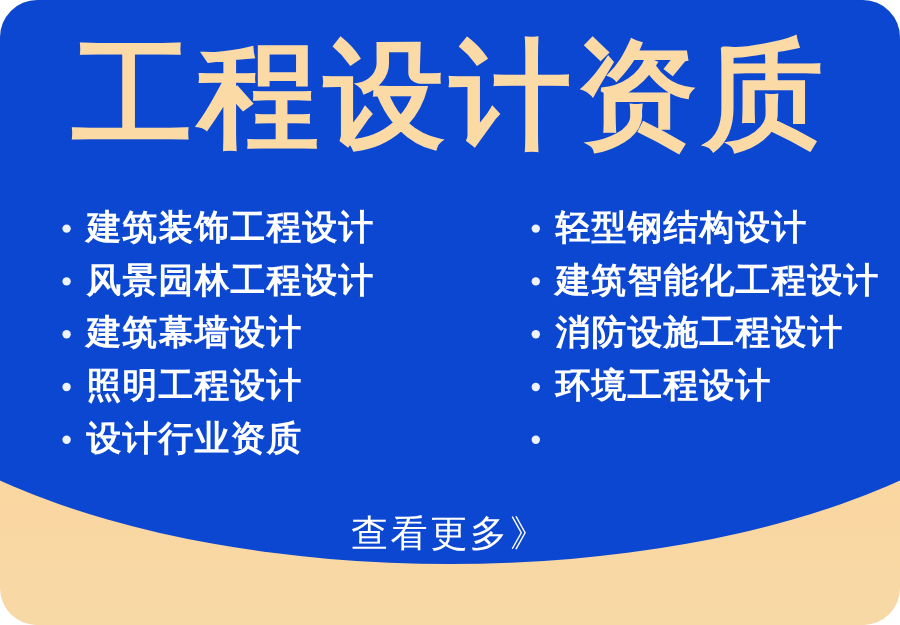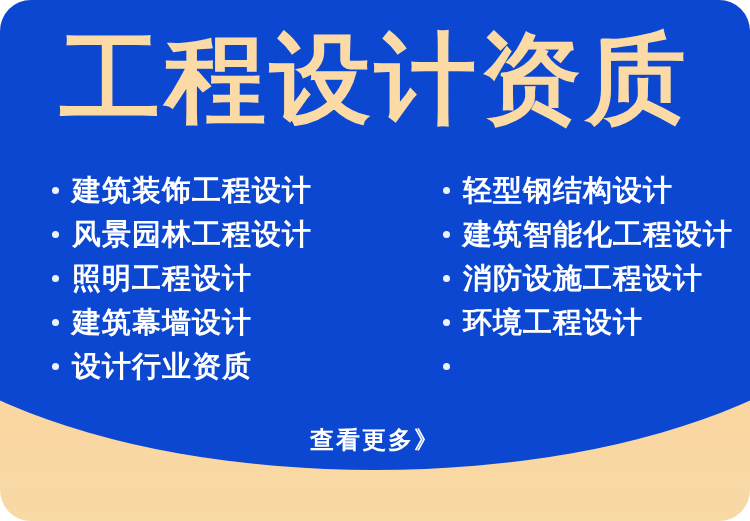--- a/index.html
+++ b/index.html
@@ -98,22 +98,22 @@
   .more-wrap {
     position: absolute;
     left: 0;
     top: 424px;
     width: 750px;
     text-align: center;
     z-index: 5;
   }
   .more-text {
     color: #ffffff;
-    font-size: 24px;
-    font-weight: bold;
+    font-size: 31px;
+    font-weight: normal;
     letter-spacing: 2px;
     white-space: nowrap;
   }
 
   
   .tagline-wrap {
     position: absolute;
     left: 0;
     top: 466px;
     width: 750px;
@@ -145,25 +145,25 @@
       <div class="list-item">
         <span class="bullet"></span>
         <span class="item-label">建筑装饰工程设计</span>
       </div>
       <div class="list-item">
         <span class="bullet"></span>
         <span class="item-label">风景园林工程设计</span>
       </div>
       <div class="list-item">
         <span class="bullet"></span>
-        <span class="item-label">照明工程设计</span>
+        <span class="item-label">建筑幕墙设计</span>
       </div>
       <div class="list-item">
         <span class="bullet"></span>
-        <span class="item-label">建筑幕墙设计</span>
+        <span class="item-label">照明工程设计</span>
       </div>
       <div class="list-item">
         <span class="bullet"></span>
         <span class="item-label">设计行业资质</span>
       </div>
     </div>
 
     <div class="list-col right">
       <div class="list-item">
         <span class="bullet"></span>

